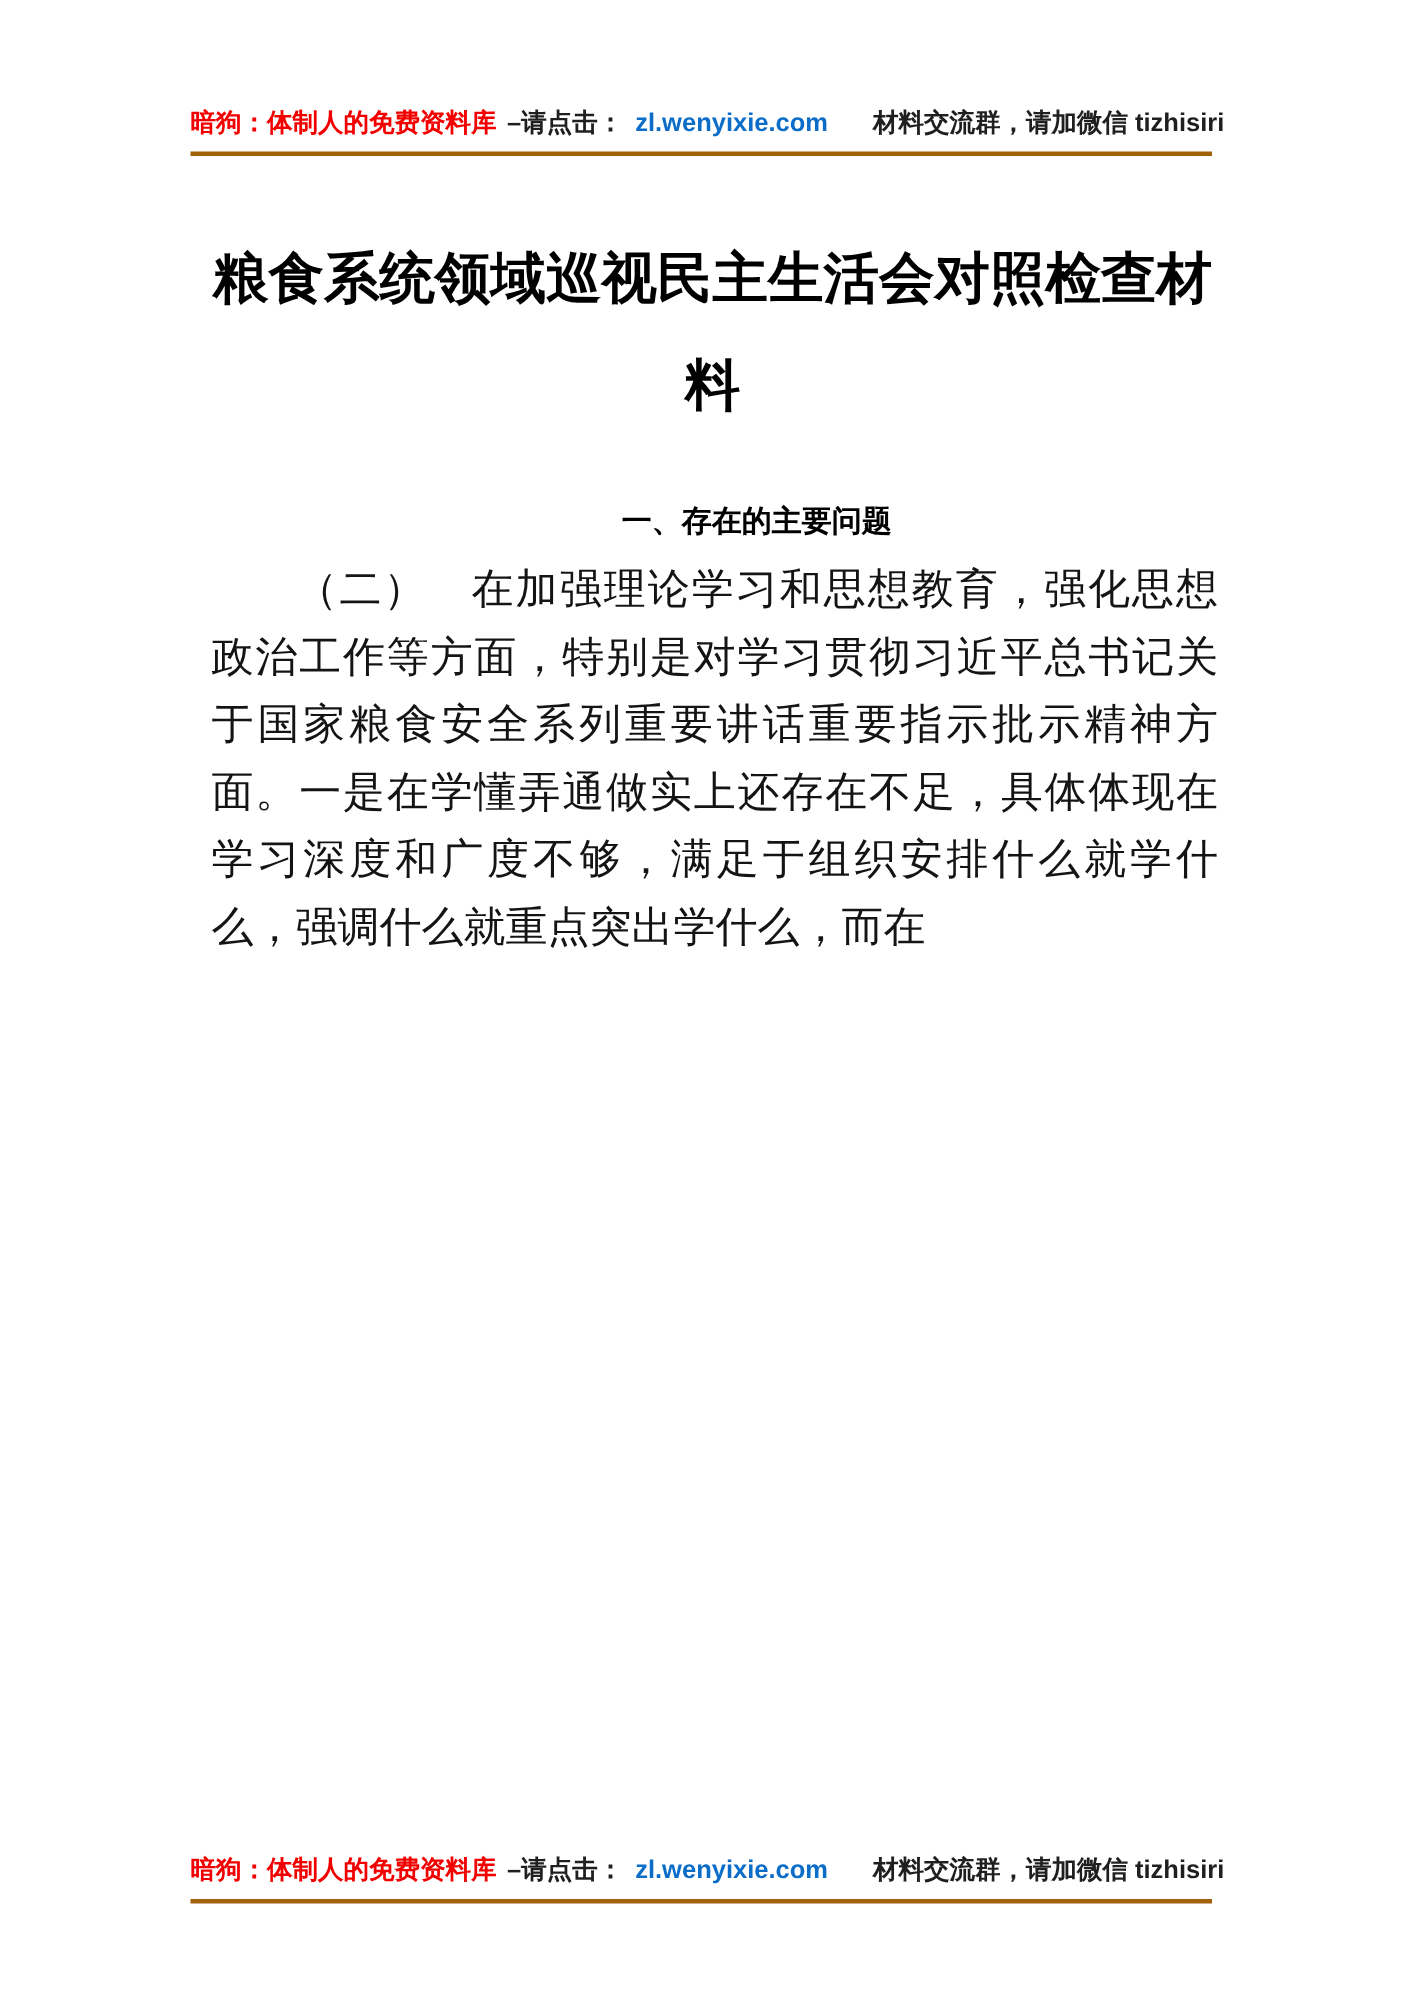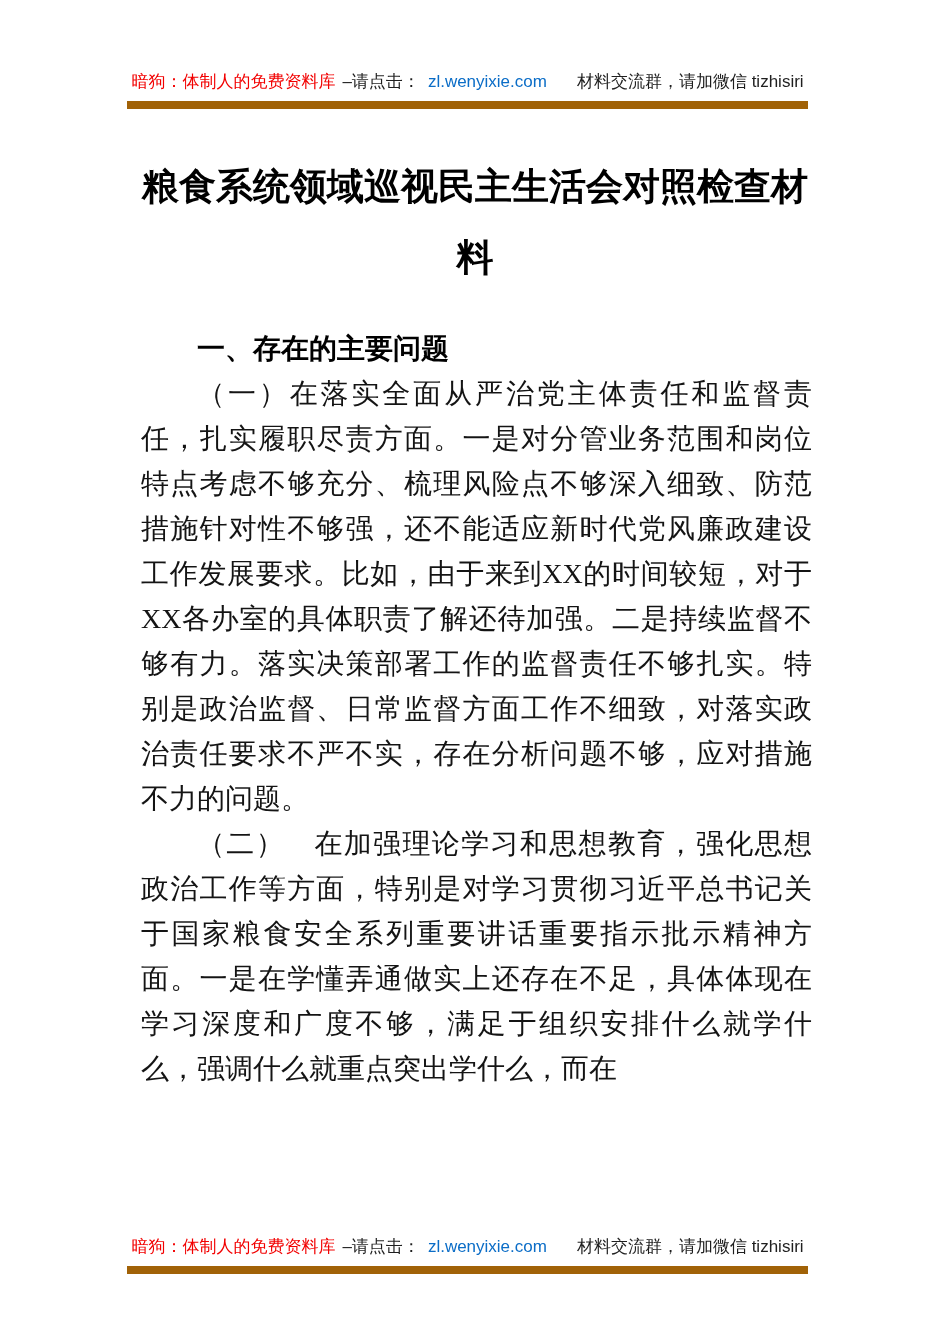--- a/index.html
+++ b/index.html
@@ -11,22 +11,23 @@
     font-family:"Liberation Serif","DejaVu Serif",serif;
     color:#161616;
   }
   
   .banner{
     position:absolute;left:127px;width:681px;
     text-align:center;white-space:nowrap;
     font-family:"Liberation Sans","DejaVu Sans",sans-serif;
     font-size:17px;line-height:26px;
     padding-bottom:6px;
-    border-bottom:8px solid #a16207;
+    border-bottom:3px solid #a16207;
     color:#1f1f1f;
+    font-weight:bold;
   }
   .banner-header{top:69px;}
   .banner-footer{top:1234px;}
   .brand{color:#f20000;}
   .prompt{margin-left:7px;}
   .site-link{color:#0b6dc7;margin-left:8px;text-decoration:none;cursor:pointer;}
   .suffix{margin-left:30px;}
   
   .doc-title{
     position:absolute;top:151px;left:135px;width:680px;
@@ -38,41 +39,40 @@
   
   .doc-body{
     position:absolute;top:326px;left:141px;width:671px;
     font-size:28px;line-height:45px;
     text-align:justify;
     color:#141414;
   }
   .doc-body p{margin:0;padding:0;text-indent:56px;}
   .section-heading{
     font-family:Liberation Sans, sans-serif;
-    font-weight:700;font-size:28px;color:#000000;
-    text-align:left;
+    font-weight:700;font-size:20px;color:#000000;
+    text-align:center;
   }
 </style>
 </head>
 <body>
 
 <div class="page">
 
   <div class="banner banner-header">
     <span class="brand">暗狗：体制人的免费资料库</span><span class="prompt">–请点击：</span><a class="site-link">zl.wenyixie.com</a><span class="suffix">材料交流群，请加微信 tizhisiri</span>
   </div>
 
   <div class="doc-title">
     <div class="title-line">粮食系统领域巡视民主生活会对照检查材</div>
     <div class="title-line">料</div>
   </div>
 
   <div class="doc-body">
     <p class="section-heading">一、存在的主要问题</p>
-    <p>（一）在落实全面从严治党主体责任和监督责任，扎实履职尽责方面。一是对分管业务范围和岗位特点考虑不够充分、梳理风险点不够深入细致、防范措施针对性不够强，还不能适应新时代党风廉政建设工作发展要求。比如，由于来到XX的时间较短，对于XX各办室的具体职责了解还待加强。二是持续监督不够有力。落实决策部署工作的监督责任不够扎实。特别是政治监督、日常监督方面工作不细致，对落实政治责任要求不严不实，存在分析问题不够，应对措施不力的问题。</p>
     <p>（二）　在加强理论学习和思想教育，强化思想政治工作等方面，特别是对学习贯彻习近平总书记关于国家粮食安全系列重要讲话重要指示批示精神方面。一是在学懂弄通做实上还存在不足，具体体现在学习深度和广度不够，满足于组织安排什么就学什么，强调什么就重点突出学什么，而在</p>
   </div>
 
   <div class="banner banner-footer">
     <span class="brand">暗狗：体制人的免费资料库</span><span class="prompt">–请点击：</span><a class="site-link">zl.wenyixie.com</a><span class="suffix">材料交流群，请加微信 tizhisiri</span>
   </div>
 
 </div>
 
 </body></html>

